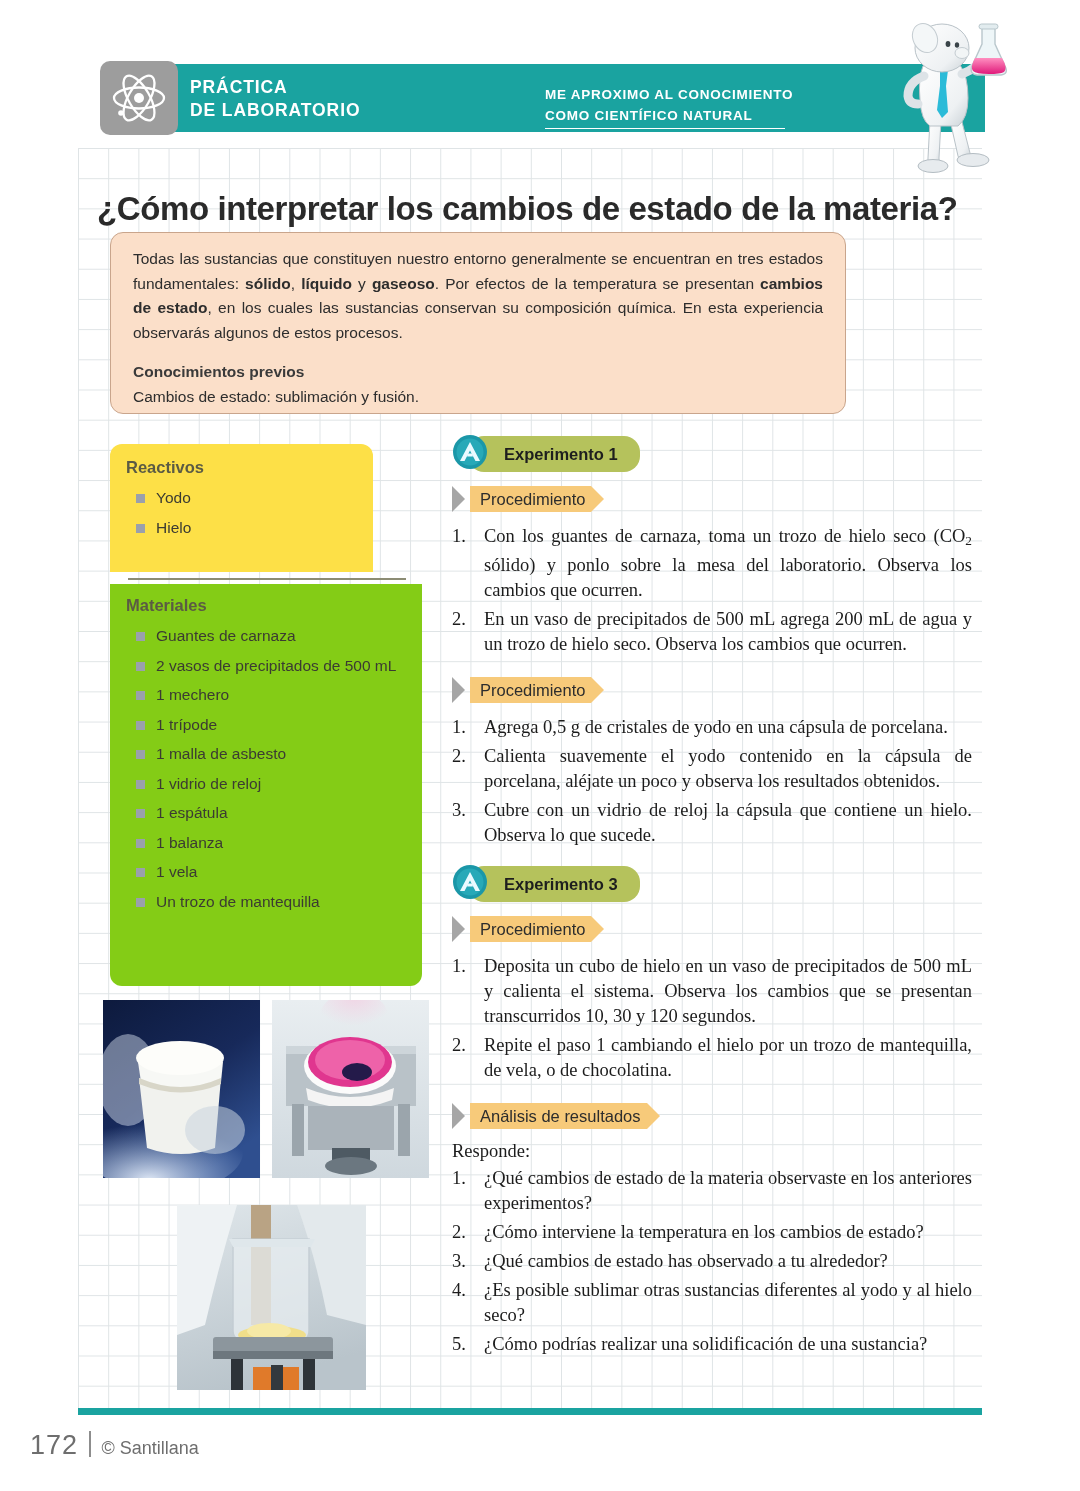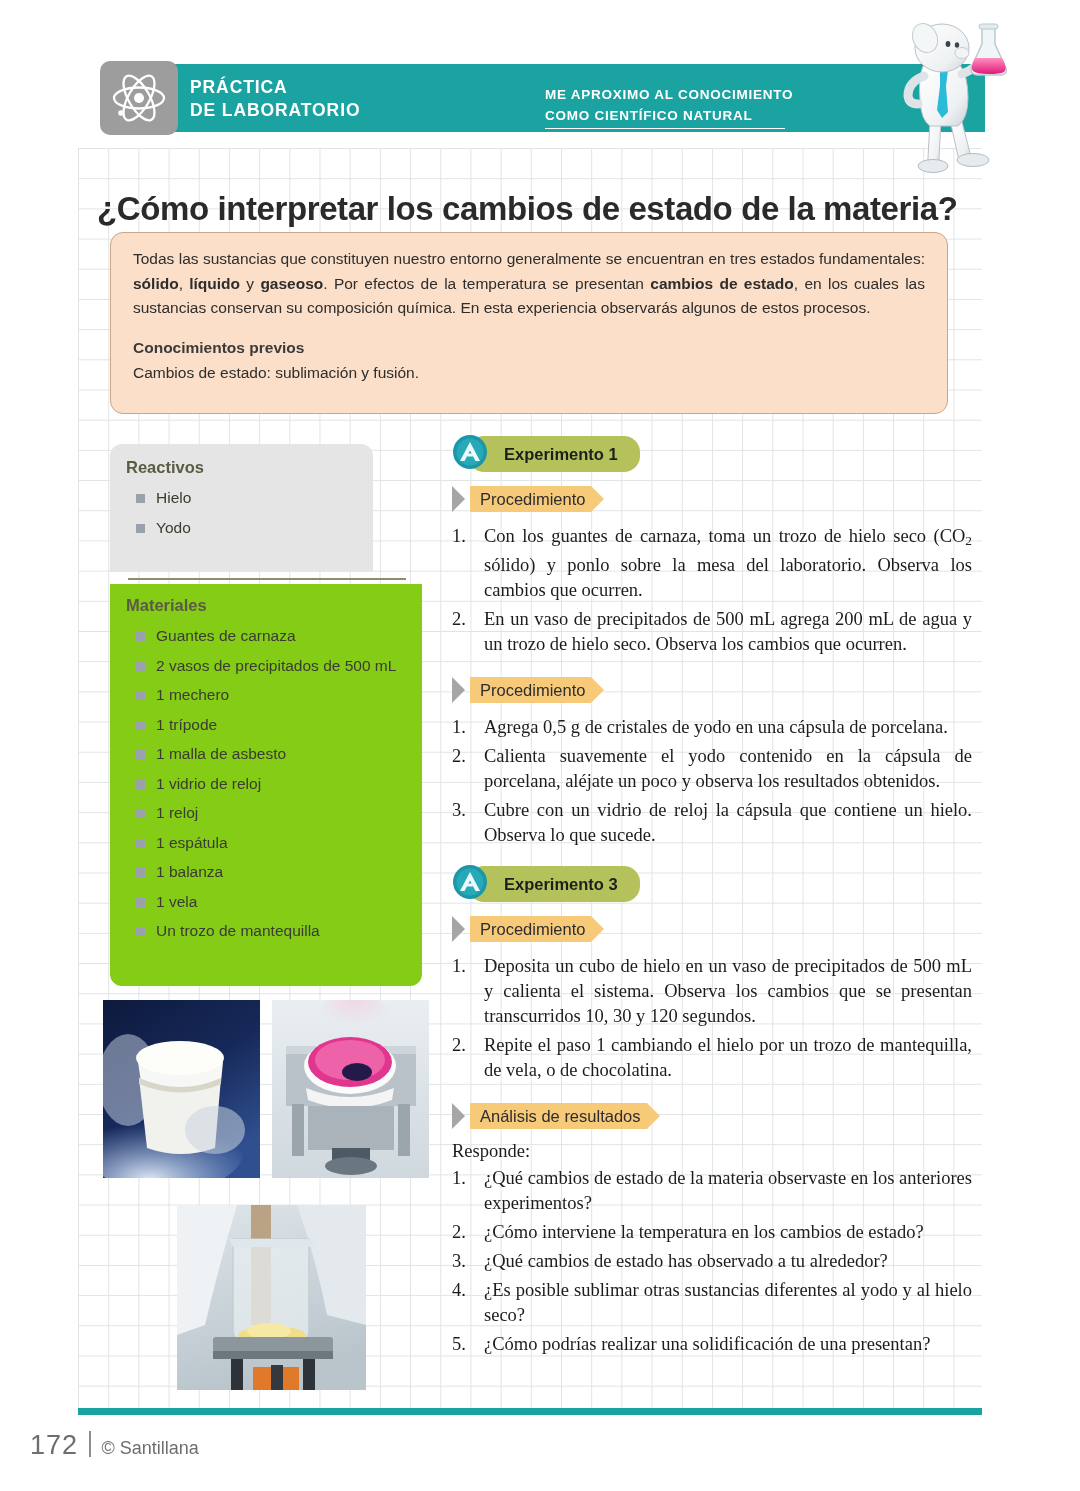--- a/index.html
+++ b/index.html
@@ -82,21 +82,21 @@
     color:#2a2a2a;
     font-family:"Liberation Sans", sans-serif;
     letter-spacing:-0.4px;
     white-space:nowrap;
   }
 
   
   #intro-box {
     position:absolute;
     left:110px; top:232px;
-    width:838px; height:182px;
+    width:736px; height:182px;
     background:#fbdfc9;
     border:1.4px solid #c9a58c;
     border-radius:13px;
     z-index:5;
     padding:14px 22px 10px 22px;
   }
   #intro-box p.body {
     margin:0;
     font-size:15.5px;
     line-height:24.5px;
@@ -114,21 +114,21 @@
     font-size:15.5px;
     color:#2d2d2d;
   }
   .b { font-weight:bold; }
 
   
   #panel-reactivos {
     position:absolute;
     left:110px; top:444px;
     width:263px; height:128px;
-    background:#e5e5e5;
+    background:#fde047;
     border-radius:12px 12px 0 0;
     z-index:5;
     padding:14px 16px 0 16px;
   }
   #panel-divider {
     position:absolute;
     left:128px; top:578px;
     width:278px; height:1.6px;
     background:#8c8c74;
     z-index:6;
@@ -365,35 +365,34 @@
 
 <div id="intro-box">
   <p class="body" id="intro-paragraph"><span>Todas las sustancias que constituyen nuestro entorno generalmente se encuentran en tres estados fundamentales: </span><span class="b">sólido</span><span>, </span><span class="b">líquido</span><span> y </span><span class="b">gaseoso</span><span>. Por efectos de la temperatura se presentan </span><span class="b">cambios de estado</span><span>, en los cuales las sustancias conservan su composición química. En esta experiencia observarás algunos de estos procesos.</span></p>
   <h4>Conocimientos previos</h4>
   <p class="prev">Cambios de estado: sublimación y fusión.</p>
 </div>
 
 <div id="panel-reactivos">
   <h3 class="panel-h">Reactivos</h3>
   <ul class="matlist" id="reactivos-list">
+      <li>Yodo</li>
       <li>Hielo</li>
-      <li>Yodo</li>
     </ul>
 </div>
 <div id="panel-divider"></div>
 <div id="panel-materiales">
   <h3 class="panel-h">Materiales</h3>
   <ul class="matlist" id="materiales-list">
       <li>Guantes de carnaza</li>
       <li>2 vasos de precipitados de 500 mL</li>
       <li>1 mechero</li>
       <li>1 trípode</li>
       <li>1 malla de asbesto</li>
       <li>1 vidrio de reloj</li>
-      <li>1 reloj</li>
       <li>1 espátula</li>
       <li>1 balanza</li>
       <li>1 vela</li>
       <li>Un trozo de mantequilla</li>
     </ul>
 </div>
 
 <div class="photo" id="photo-1">
   <svg width="157" height="178" viewBox="0 0 157 178" aria-hidden="true">
     <defs>
@@ -528,21 +527,21 @@
         <path d="M0 0 L13 13 L0 26 Z" fill="#a6a6a6"></path>
       </svg>
       <div class="proc-band">Análisis de resultados</div>
     </div>
     <p class="responde">Responde:</p>
     <ol class="steps">
       <li>¿Qué cambios de estado de la materia observaste en los anteriores experimentos?</li>
       <li>¿Cómo interviene la temperatura en los cambios de estado?</li>
       <li>¿Qué cambios de estado has observado a tu alrededor?</li>
       <li>¿Es posible sublimar otras sustancias diferentes al yodo y al hielo seco?</li>
-      <li>¿Cómo podrías realizar una solidificación de una presentan?</li>
+      <li>¿Cómo podrías realizar una solidificación de una sustancia?</li>
     </ol>
   </div>
 
 <div id="bottom-rule"></div>
 <div id="footer">
   <span id="page-num">172</span>
   <span id="footer-sep"></span>
   <span id="copyright">© Santillana</span>
 </div>
 

